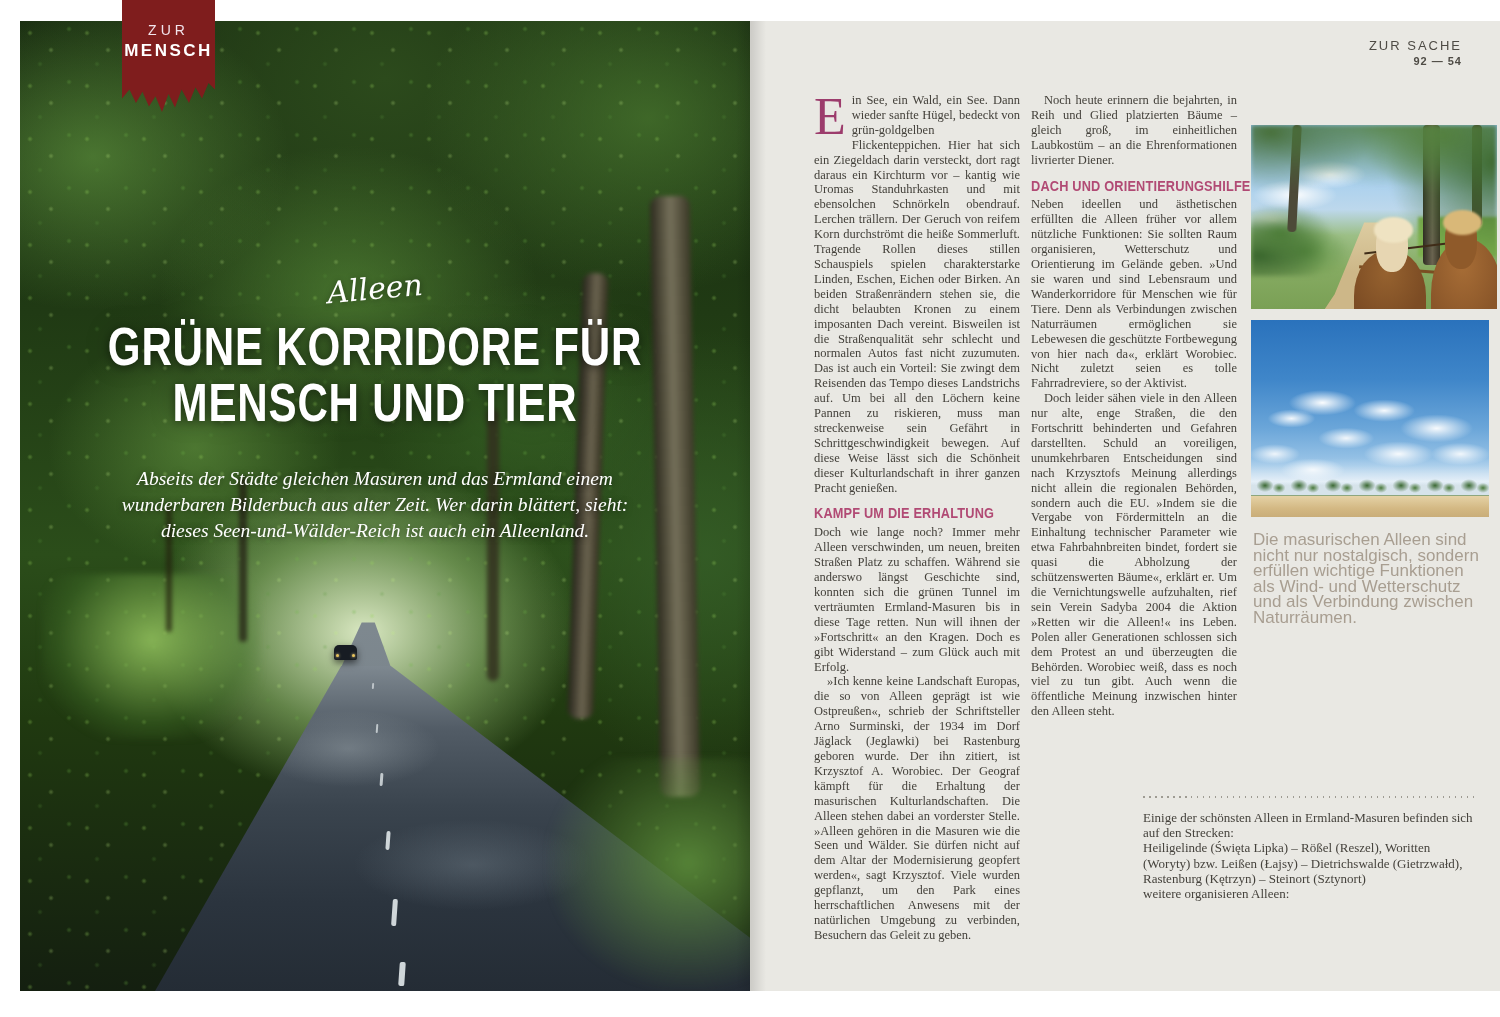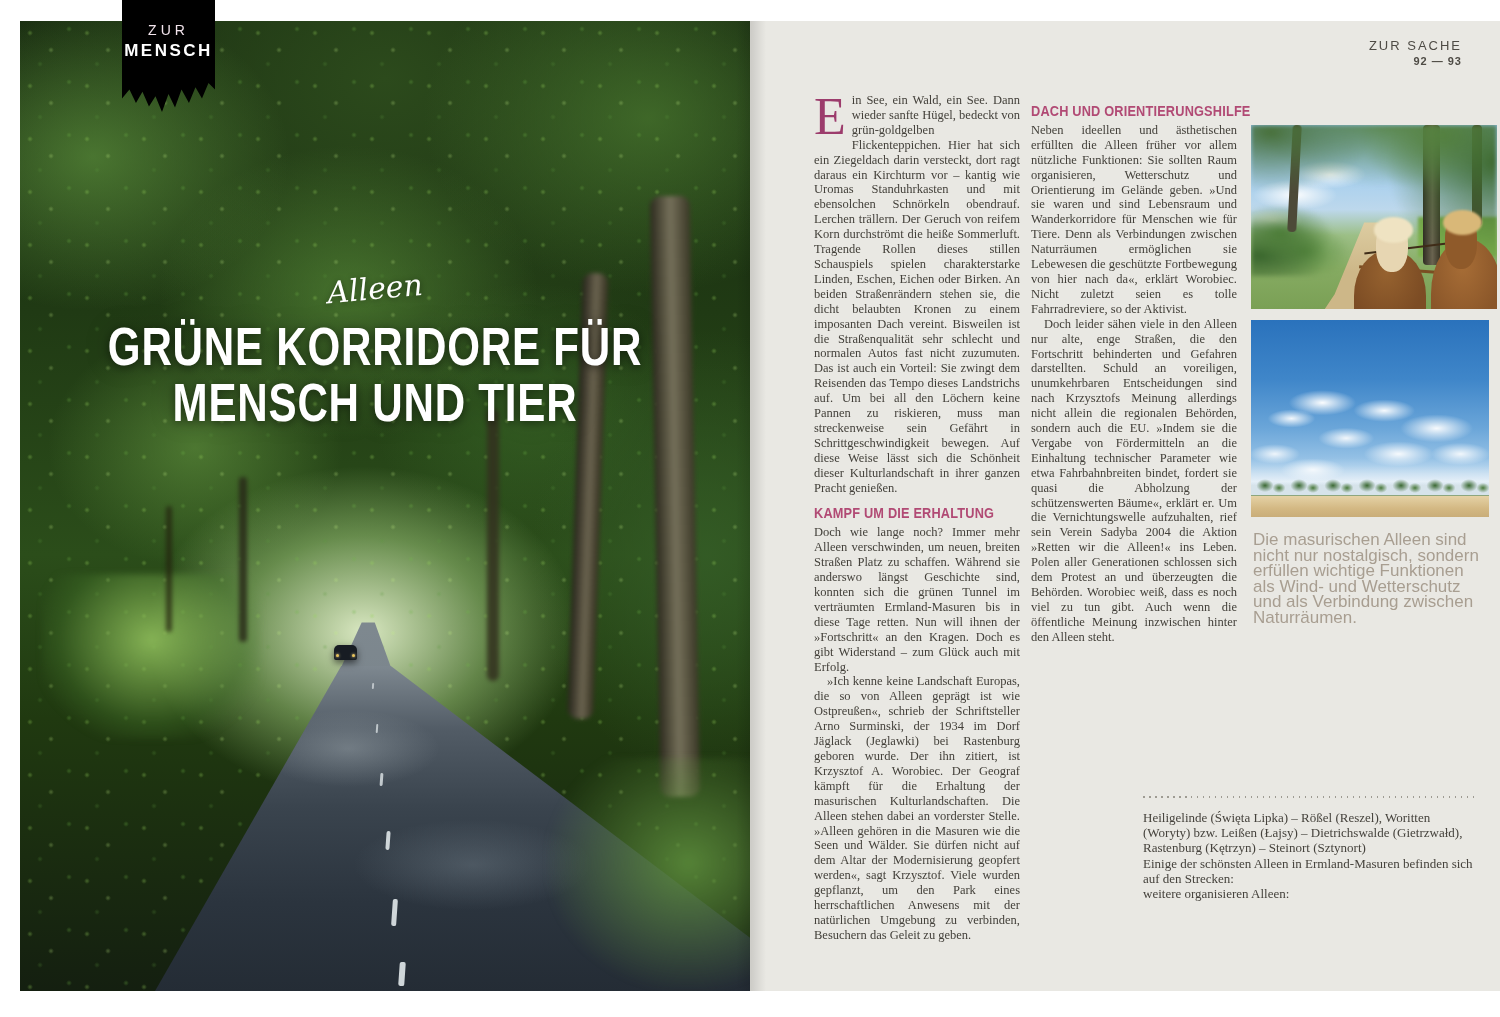--- a/index.html
+++ b/index.html
@@ -52,21 +52,21 @@
   .dash.d4{left:50.1%;top:83.5%;width:4px;height:19px;}
   .dash.d5{left:51%;top:90.5%;width:5px;height:27px;}
   .dash.d6{left:51.9%;top:97%;width:6px;height:24px;}
   .car{position:absolute;left:43%;top:64.3%;width:23px;height:15px;background:#171c23;
       border-radius:5px 5px 2px 2px;box-shadow:0 3px 7px rgba(0,0,0,.55);}
   .car:before,.car:after{content:"";position:absolute;bottom:3px;width:3px;height:3px;border-radius:50%;
       background:#e8c35a;box-shadow:0 0 3px #ffe9a0;}
   .car:before{left:2px;} .car:after{right:2px;}
 
   
-  .ribbon{position:absolute;left:122px;top:0;width:93px;height:112px;background:#000000;
+  .ribbon{position:absolute;left:122px;top:0;width:93px;height:112px;background:#7f1d1d;
       text-align:center;color:#fff;font-family:"Liberation Sans",sans-serif;
       clip-path:polygon(0 0,100% 0,100% 80%,93% 74%,86% 88%,79% 78%,72% 92%,64% 80%,57% 96%,50% 84%,43% 100%,36% 86%,29% 95%,22% 82%,15% 92%,8% 80%,0 88%);}
   .ribbon .r1{display:block;margin-top:22px;font-size:14px;letter-spacing:4px;font-weight:400;color:#f2e4ec;}
   .ribbon .r2{display:block;margin-top:3px;font-size:17px;letter-spacing:2.5px;font-weight:700;}
 
   
   .hero{position:absolute;left:20px;top:270px;width:710px;text-align:center;color:#fff;}
   .kicker{font-family:"DejaVu Serif",serif;font-style:italic;font-size:30px;line-height:38px;
       transform:rotate(-5deg);text-shadow:0 1px 6px rgba(0,0,0,.45);}
   .headline{margin-top:10px;font-family:"Liberation Sans",sans-serif;font-weight:700;
@@ -195,38 +195,40 @@
       <span class="r1">ZUR</span>
       <span class="r2">MENSCH</span>
     </div>
 
     <div class="hero">
       <div class="kicker">Alleen</div>
       <h1 class="headline">
           <span>GRÜNE KORRIDORE FÜR</span>
           <span>MENSCH UND TIER</span>
         </h1>
+      <p class="standfirst">Abseits der Städte gleichen Masuren und das Ermland einem wunderbaren Bilderbuch aus alter Zeit. Wer darin blättert, sieht: dieses Seen-und-Wälder-Reich ist auch ein Alleenland.</p>
     </div>
   </section>
 
   <section class="page-right">
 
     <div class="folio">
       <div class="f1">ZUR SACHE</div>
-      <div class="f2">92 — 93</div>
+      <div class="f2">92 — 54</div>
     </div>
 
     <div class="col col1">
       <p><span class="dropcap">E</span><span>in See, ein Wald, ein See. Dann wieder sanfte Hügel, bedeckt von grün-goldgelben Flickenteppichen. Hier hat sich ein Ziegeldach darin versteckt, dort ragt daraus ein Kirchturm vor – kantig wie Uromas Standuhrkasten und mit ebensolchen Schnörkeln obendrauf. Lerchen trällern. Der Geruch von reifem Korn durchströmt die heiße Sommerluft. Tragende Rollen dieses stillen Schauspiels spielen charakterstarke Linden, Eschen, Eichen oder Birken. An beiden Straßenrändern stehen sie, die dicht belaubten Kronen zu einem imposanten Dach vereint. Bisweilen ist die Straßenqualität sehr schlecht und normalen Autos fast nicht zuzumuten. Das ist auch ein Vorteil: Sie zwingt dem Reisenden das Tempo dieses Landstrichs auf. Um bei all den Löchern keine Pannen zu riskieren, muss man streckenweise sein Gefährt in Schrittgeschwindigkeit bewegen. Auf diese Weise lässt sich die Schönheit dieser Kulturlandschaft in ihrer ganzen Pracht genießen.</span></p>
       <h3 class="subhead">KAMPF UM DIE ERHALTUNG</h3>
       <p>Doch wie lange noch? Immer mehr Alleen verschwinden, um neuen, breiten Straßen Platz zu schaffen. Während sie anderswo längst Geschichte sind, konnten sich die grünen Tunnel im verträumten Ermland-Masuren bis in diese Tage retten. Nun will ihnen der »Fortschritt« an den Kragen. Doch es gibt Widerstand – zum Glück auch mit Erfolg.</p>
       <p class="indent">»Ich kenne keine Landschaft Europas, die so von Alleen geprägt ist wie Ostpreußen«, schrieb der Schriftsteller Arno Surminski, der 1934 im Dorf Jäglack (Jeglawki) bei Rastenburg geboren wurde. Der ihn zitiert, ist Krzysztof A. Worobiec. Der Geograf kämpft für die Erhaltung der masurischen Kulturlandschaften. Die Alleen stehen dabei an vorderster Stelle. »Alleen gehören in die Masuren wie die Seen und Wälder. Sie dürfen nicht auf dem Altar der Modernisierung geopfert werden«, sagt Krzysztof. Viele wurden gepflanzt, um den Park eines herrschaftlichen Anwesens mit der natürlichen Umgebung zu verbinden, Besuchern das Geleit zu geben.</p>
     </div>
 
     <div class="col col2">
+      <p class="indent">Noch heute erinnern die bejahrten, in Reih und Glied platzierten Bäume – gleich groß, im einheitlichen Laubkostüm – an die Ehrenformationen livrierter Diener.</p>
       <h3 class="subhead">DACH UND ORIENTIERUNGSHILFE</h3>
       <p>Neben ideellen und ästhetischen erfüllten die Alleen früher vor allem nützliche Funktionen: Sie sollten Raum organisieren, Wetterschutz und Orientierung im Gelände geben. »Und sie waren und sind Lebensraum und Wanderkorridore für Menschen wie für Tiere. Denn als Verbindungen zwischen Naturräumen ermöglichen sie Lebewesen die geschützte Fortbewegung von hier nach da«, erklärt Worobiec. Nicht zuletzt seien es tolle Fahrradreviere, so der Aktivist.</p>
       <p class="indent">Doch leider sähen viele in den Alleen nur alte, enge Straßen, die den Fortschritt behinderten und Gefahren darstellten. Schuld an voreiligen, unumkehrbaren Entscheidungen sind nach Krzysztofs Meinung allerdings nicht allein die regionalen Behörden, sondern auch die EU. »Indem sie die Vergabe von Fördermitteln an die Einhaltung technischer Parameter wie etwa Fahrbahnbreiten bindet, fordert sie quasi die Abholzung der schützenswerten Bäume«, erklärt er. Um die Vernichtungswelle aufzuhalten, rief sein Verein Sadyba 2004 die Aktion »Retten wir die Alleen!« ins Leben. Polen aller Generationen schlossen sich dem Protest an und überzeugten die Behörden. Worobiec weiß, dass es noch viel zu tun gibt. Auch wenn die öffentliche Meinung inzwischen hinter den Alleen steht.</p>
     </div>
 
     <figure class="photo1">
       <div class="p1-clouds"></div>
       <div class="p1-field"></div>
       <div class="p1-path"></div>
       <div class="p1-hedge"></div>
@@ -249,21 +251,21 @@
       <div class="p2-treeline"></div>
       <div class="p2-ground"></div>
       <div class="p2-field"></div>
     </figure>
 
     <div class="caption">Die masurischen Alleen sind nicht nur nostalgisch, sondern erfüllen wichtige Funktionen als Wind- und Wetterschutz und als Verbindung zwischen Naturräumen.</div>
 
     <aside class="facts">
       <div class="dotted-rule"></div>
       <div class="fbody">
+        <p>Einige der schönsten Alleen in Ermland-Masuren befinden sich auf den Strecken:</p>
         <p>Heiligelinde (Święta Lipka) – Rößel (Reszel), Woritten (Woryty) bzw. Leißen (Łajsy) – Dietrichswalde (Gietrzwałd), Rastenburg (Kętrzyn) – Steinort (Sztynort)</p>
-        <p>Einige der schönsten Alleen in Ermland-Masuren befinden sich auf den Strecken:</p>
         <p>weitere organisieren Alleen:</p>
       </div>
     </aside>
   </section>
 
   <div class="gutter-shadow"></div>
 </div>
 
 </body></html>

